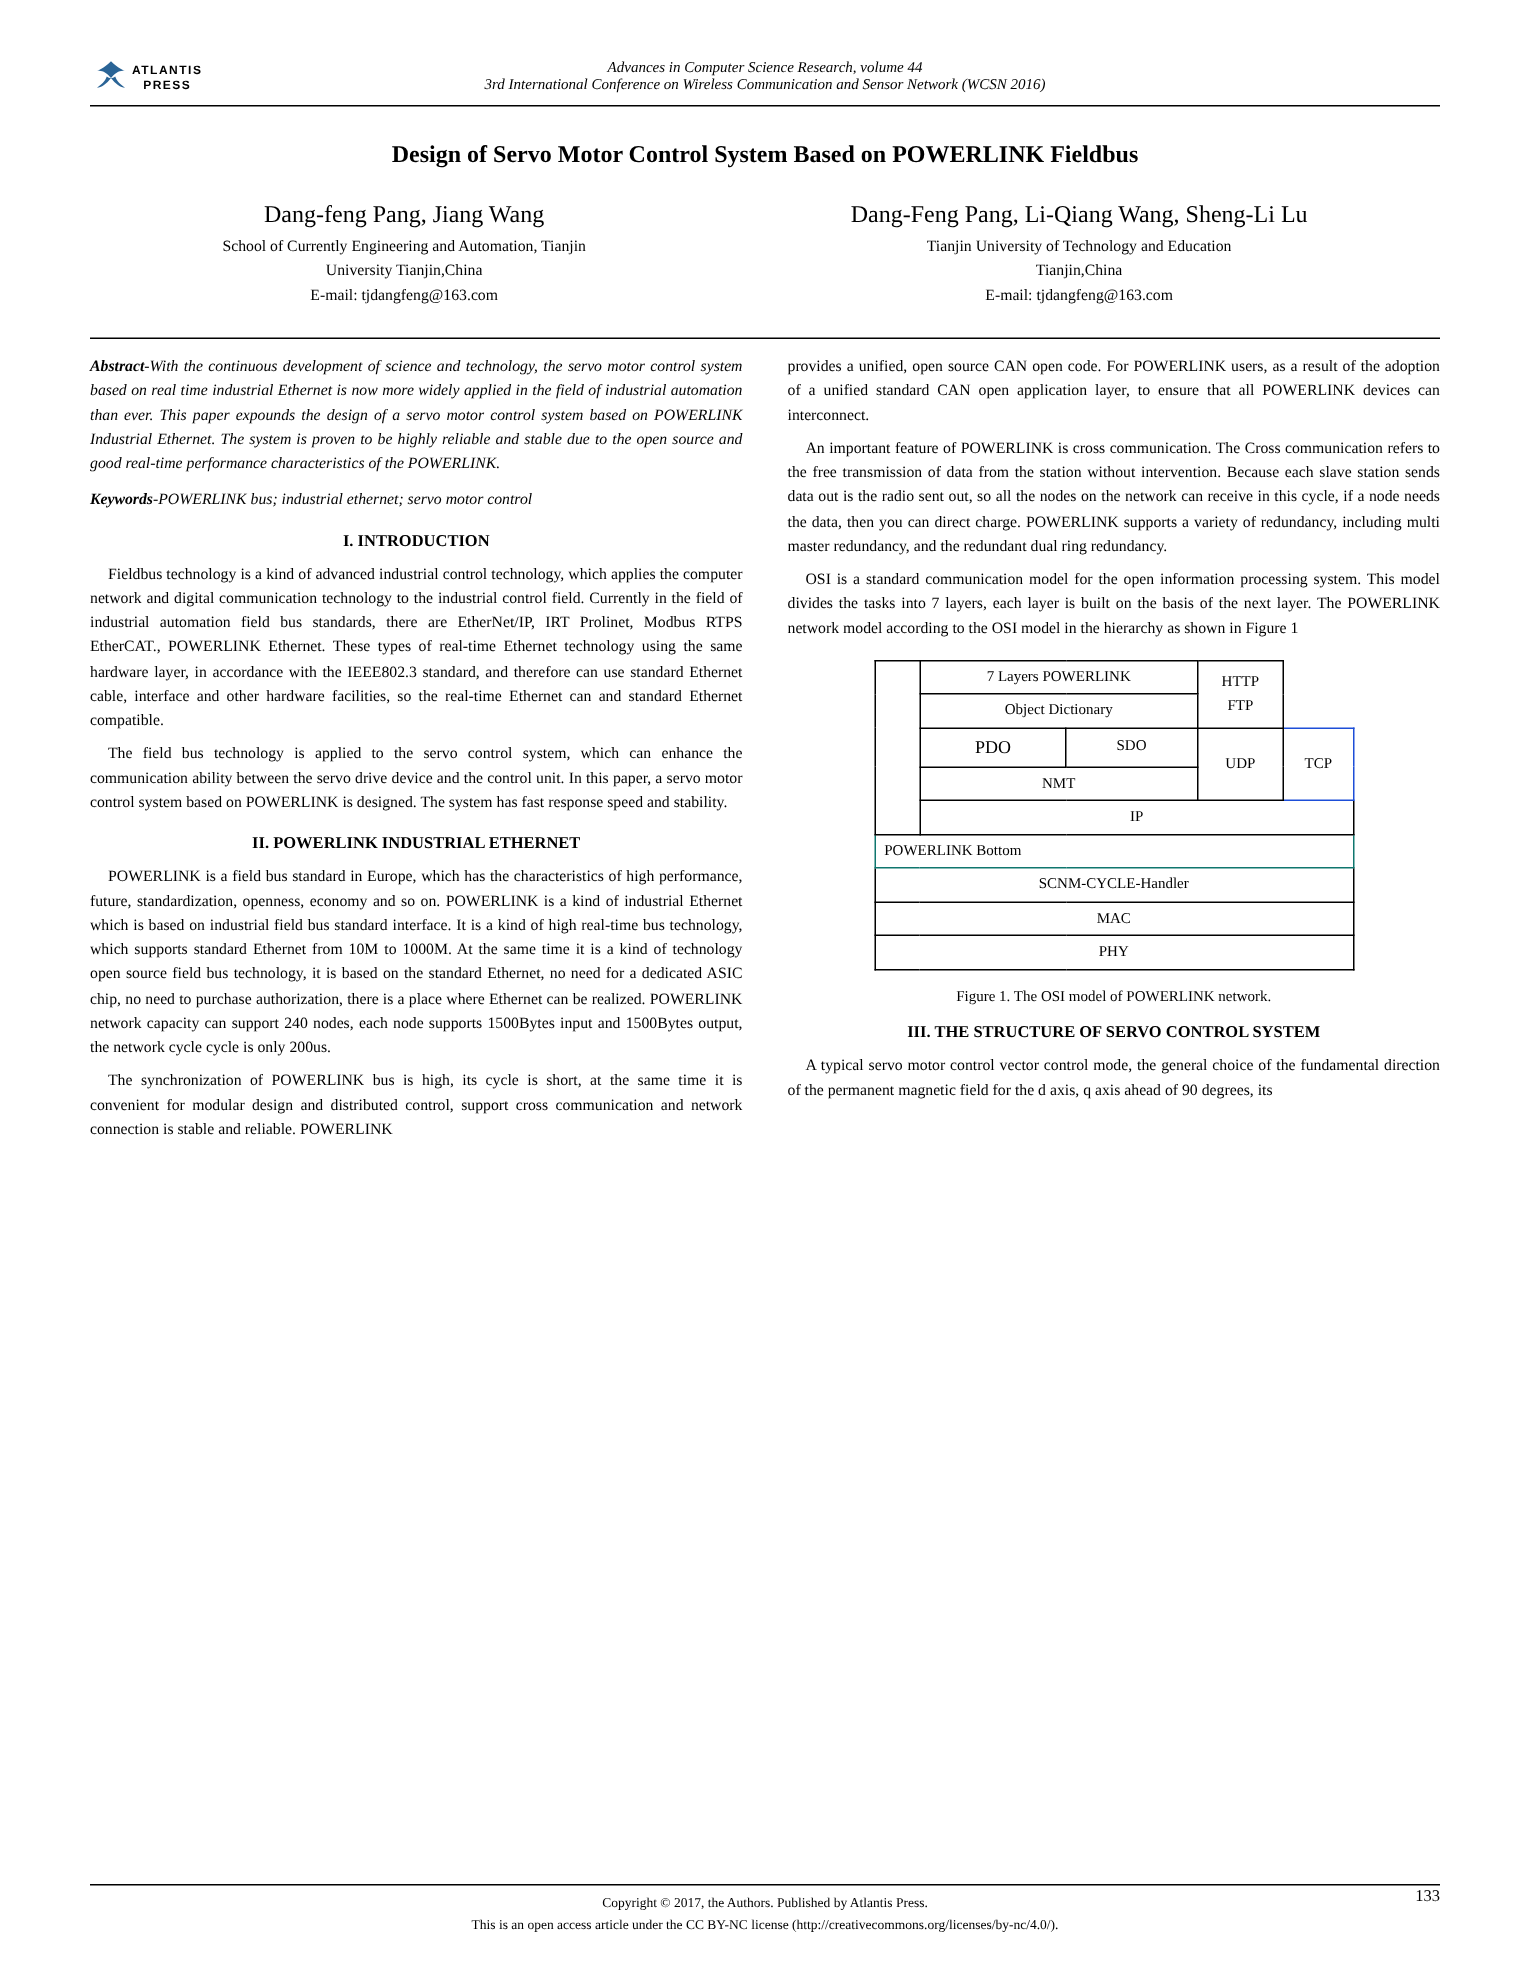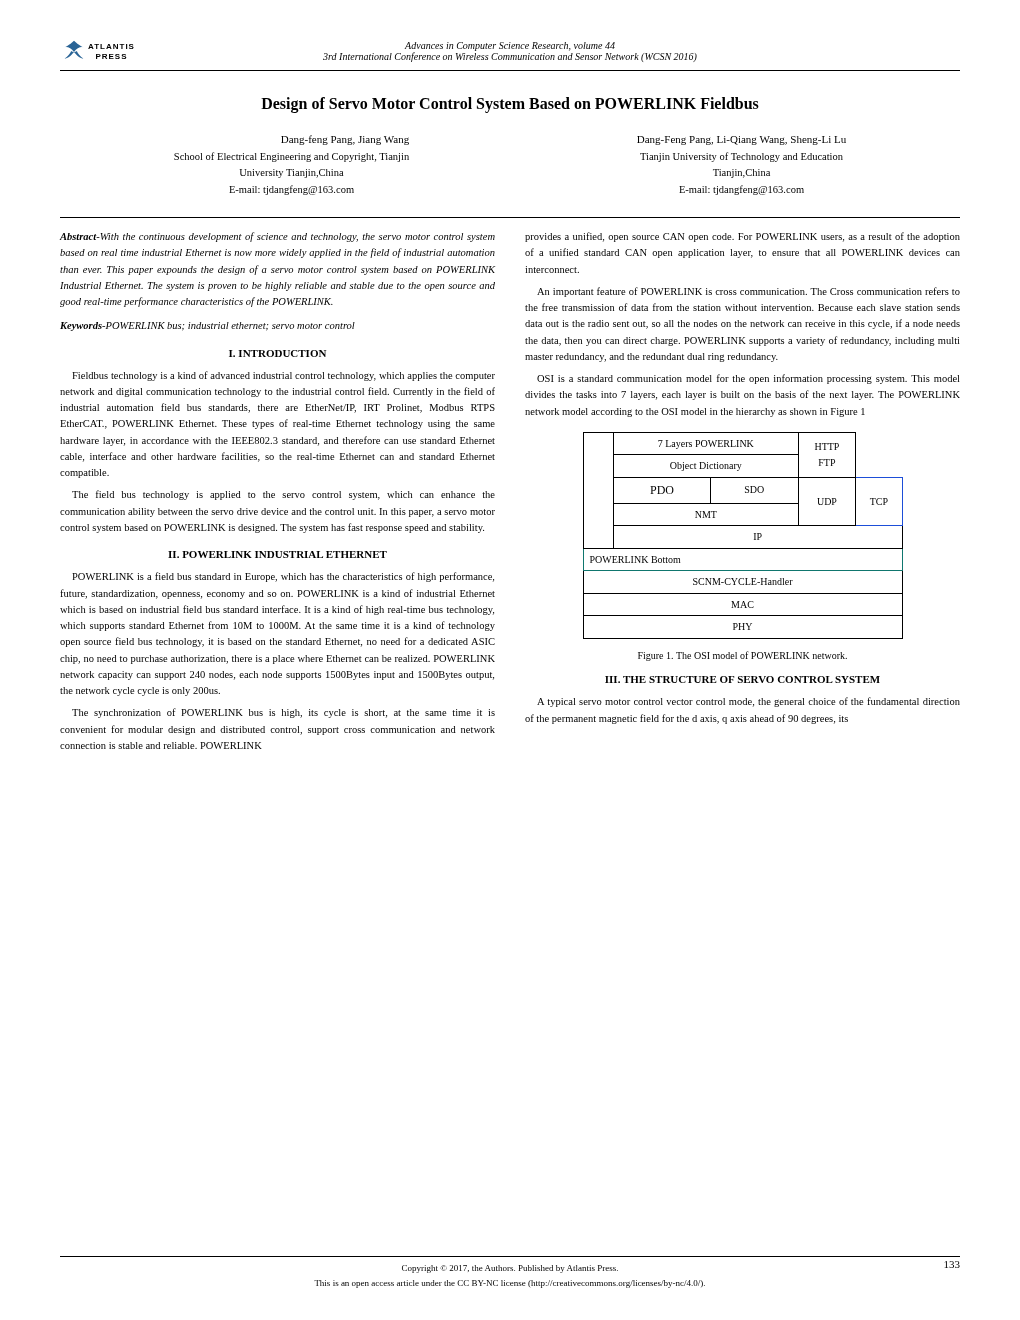--- a/index.html
+++ b/index.html
@@ -72,22 +72,21 @@
       display: flex;
       justify-content: space-around;
       margin-bottom: 18px;
     }
     .author-block {
       text-align: center;
       font-size: 10.5px;
       line-height: 1.6;
     }
     .author-name {
-      font-size: 11px;
-      text-align: right;
+      font-size: 16px;
     }
 
     
     .divider {
       border: none;
       border-top: 1px solid #000;
       margin: 8px 0;
     }
 
     
@@ -197,21 +196,21 @@
     <div class="header-line2">3rd International Conference on Wireless Communication and Sensor Network (WCSN 2016)</div>
   </div>
 
   <hr class="divider">
 
   <div class="paper-title">Design of Servo Motor Control System Based on POWERLINK Fieldbus</div>
 
   <div class="authors-section">
     <div class="author-block">
       <div class="author-name">Dang-feng Pang, Jiang Wang</div>
-      <div>School of Electrical Engineering and Copyright, Tianjin</div>
+      <div>School of Currently Engineering and Automation, Tianjin</div>
       <div>University Tianjin,China</div>
       <div>E-mail: tjdangfeng@163.com</div>
     </div>
     <div class="author-block">
       <div class="author-name">Dang-Feng Pang, Li-Qiang Wang, Sheng-Li Lu</div>
       <div>Tianjin University of Technology and Education</div>
       <div>Tianjin,China</div>
       <div>E-mail: tjdangfeng@163.com</div>
     </div>
   </div>

